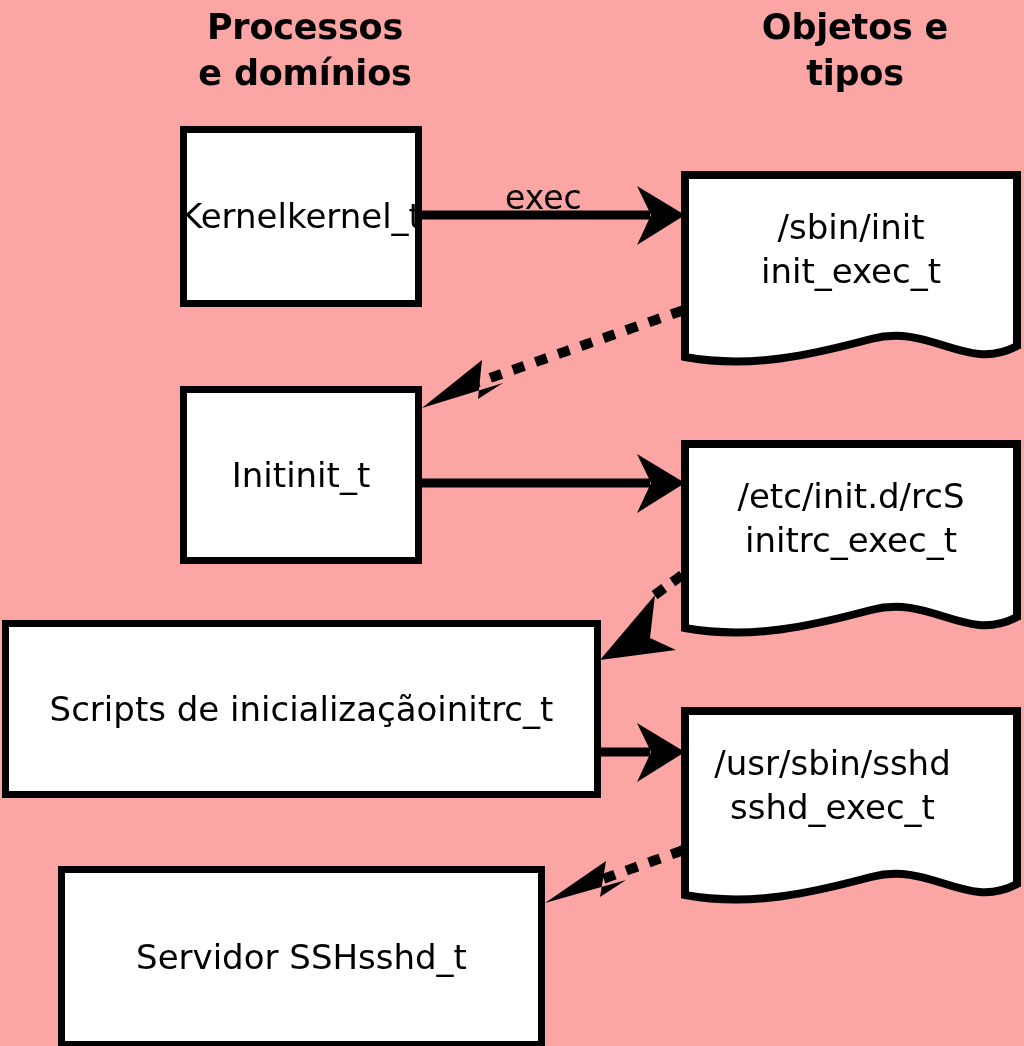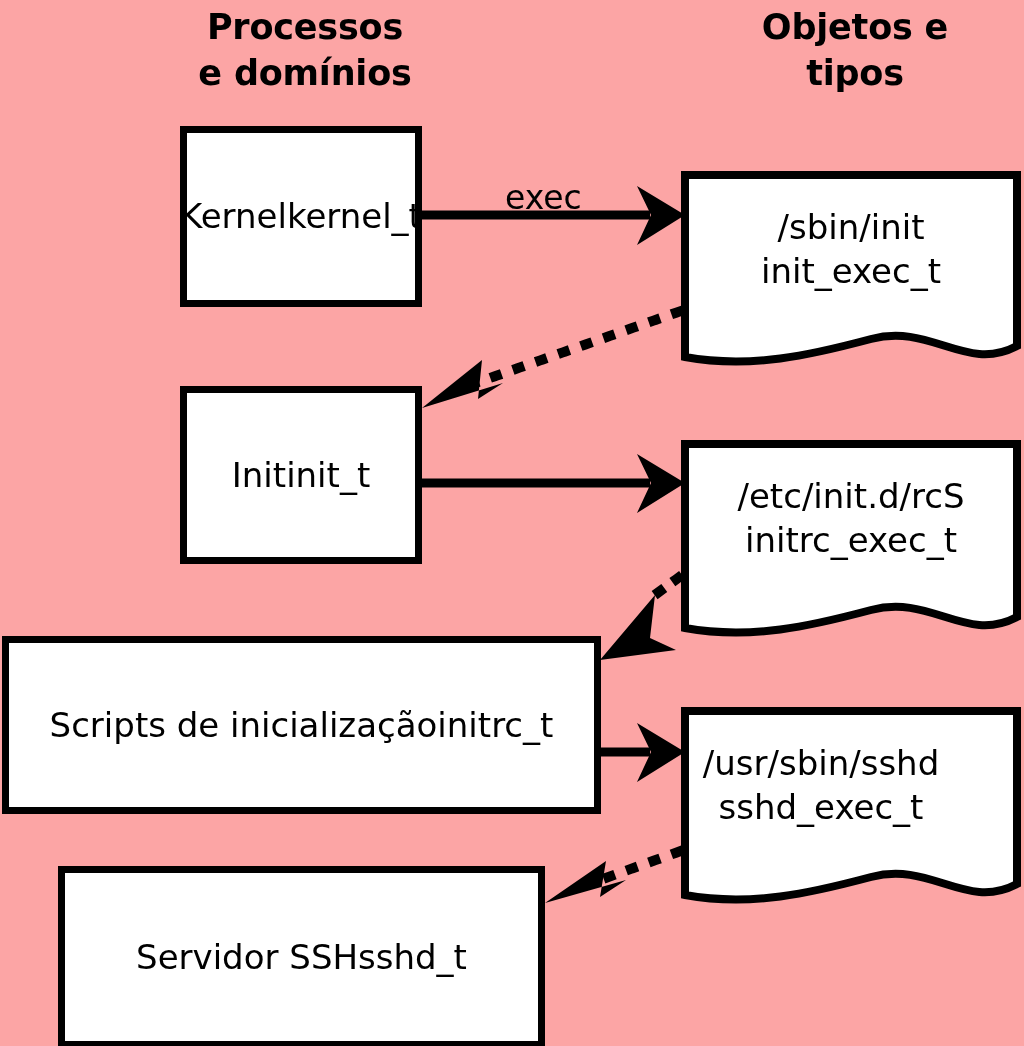--- a/index.html
+++ b/index.html
@@ -139,21 +139,21 @@
   <div class="proc-box" style="left:180px; top:126px; width:242px; height:181px;">
     <div class="line">Kernel</div>
     <div class="line">kernel_t</div>
   </div>
 
   <div class="proc-box" style="left:180px; top:373px; width:242px; height:178px;margin-top:13px;">
     <div class="line">Init</div>
     <div class="line">init_t</div>
   </div>
 
-  <div class="proc-box" style="left:2px; top:636px; width:599px; height:178px;">
+  <div class="proc-box" style="left:2px; top:620px; width:599px; height:178px;">
     <div class="line">Scripts de inicialização</div>
     <div class="line">initrc_t</div>
   </div>
 
   <div class="proc-box" style="left:58px; top:866px; width:487px; height:182px;">
     <div class="line">Servidor SSH</div>
     <div class="line">sshd_t</div>
   </div>
 
   <div class="doc-box" style="left:681px; top:171px; width:340px; height:198px;">
@@ -169,21 +169,21 @@
   <div class="doc-box" style="left:681px; top:440px; width:340px; height:200px;">
     <svg width="340" height="200" viewBox="0 0 340 200">
       <path d="M4,4 L336,4 L336,177 C285,204 250,154 190,170 C130,186 70,200 4,188 Z" fill="#ffffff" stroke="#000000" stroke-width="8" stroke-linejoin="miter"></path>
     </svg>
     <div class="doc-label" style="top:22px;">
       <div class="line">/etc/init.d/rcS</div>
       <div class="line">initrc_exec_t</div>
     </div>
   </div>
 
-  <div class="doc-box" style="left:681px; top:707px; width:280px; height:200px;">
+  <div class="doc-box" style="left:681px; top:707px; width:280px; height:200px;padding-left:23px;">
     <svg width="340" height="200" viewBox="0 0 340 200">
       <path d="M4,4 L336,4 L336,177 C285,204 250,154 190,170 C130,186 70,200 4,188 Z" fill="#ffffff" stroke="#000000" stroke-width="8" stroke-linejoin="miter"></path>
     </svg>
     <div class="doc-label" style="top:22px;">
       <div class="line">/usr/sbin/sshd</div>
       <div class="line">sshd_exec_t</div>
     </div>
   </div>
 
 </div>

